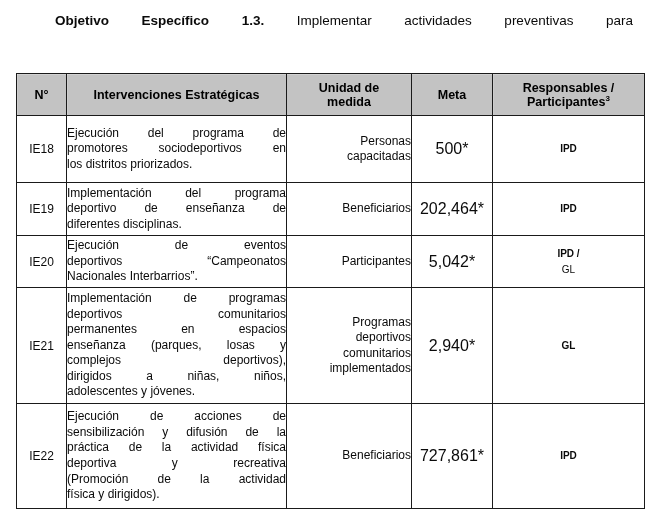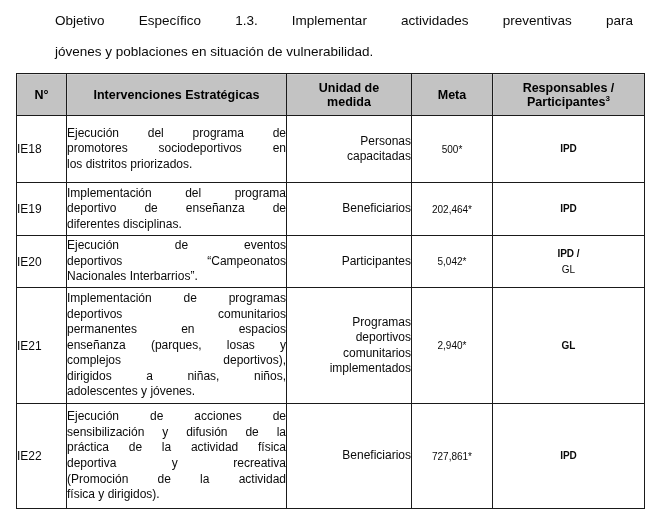--- a/index.html
+++ b/index.html
@@ -23,21 +23,21 @@
     left: 55px;
     top: 5px;
     width: 578px;
     font-size: 13.5px;
     line-height: 31px;
     text-align: justify;
     text-justify: inter-word;
     color: #0a0a0a;
   }
   #heading .lead {
-    font-weight: normal;
+    font-weight: bold;
   }
   
   #heading .line1 {
     display: block;
     text-align: justify;
     text-align-last: justify;
     white-space: normal;
   }
   #heading .line2 {
     display: block;
@@ -89,21 +89,21 @@
     display: block;
   }
   sup.fn {
     font-size: 8px;
     vertical-align: super;
     line-height: 0;
   }
 
   
   td.num {
-    text-align: left;
+    text-align: center;
     padding: 4px 0 0 6px;
     vertical-align: top;
     font-size: 12px;
     white-space: nowrap;
   }
   td.interv {
     text-align: justify;
     text-align-last: left;
     padding: 3px 6px 3px 6px;
     vertical-align: top;
@@ -121,21 +121,21 @@
     text-align: left;
   }
   td.unidad {
     text-align: right;
     line-height: 15.5px;
     font-size: 12px;
     padding: 2px 4px;
   }
   td.meta {
     text-align: center;
-    font-size: 10px;
+    font-size: 16px;
     padding: 2px 4px;
     white-space: nowrap;
   }
   td.resp {
     text-align: center;
     font-size: 10px;
     font-weight: bold;
     line-height: 15.5px;
     padding: 2px 4px;
   }
@@ -148,21 +148,20 @@
   tr.r-ie19 td { height: 52px; }
   tr.r-ie20 td { height: 51px; }
   tr.r-ie21 td { height: 115px; }
   tr.r-ie22 td { height: 104px; }
 </style>
 </head>
 <body>
 
 <div id="heading">
   <span class="line1"><span class="lead">Objetivo Específico 1.3. </span><span>Implementar actividades preventivas para</span></span>
-  <span class="line2">jóvenes y poblaciones en situación de vulnerabilidad.</span>
 </div>
 
 <div id="tbl-wrap">
   <table class="matrix">
     <colgroup>
       <col class="c-num">
       <col class="c-int">
       <col class="c-uni">
       <col class="c-meta">
       <col class="c-resp">

